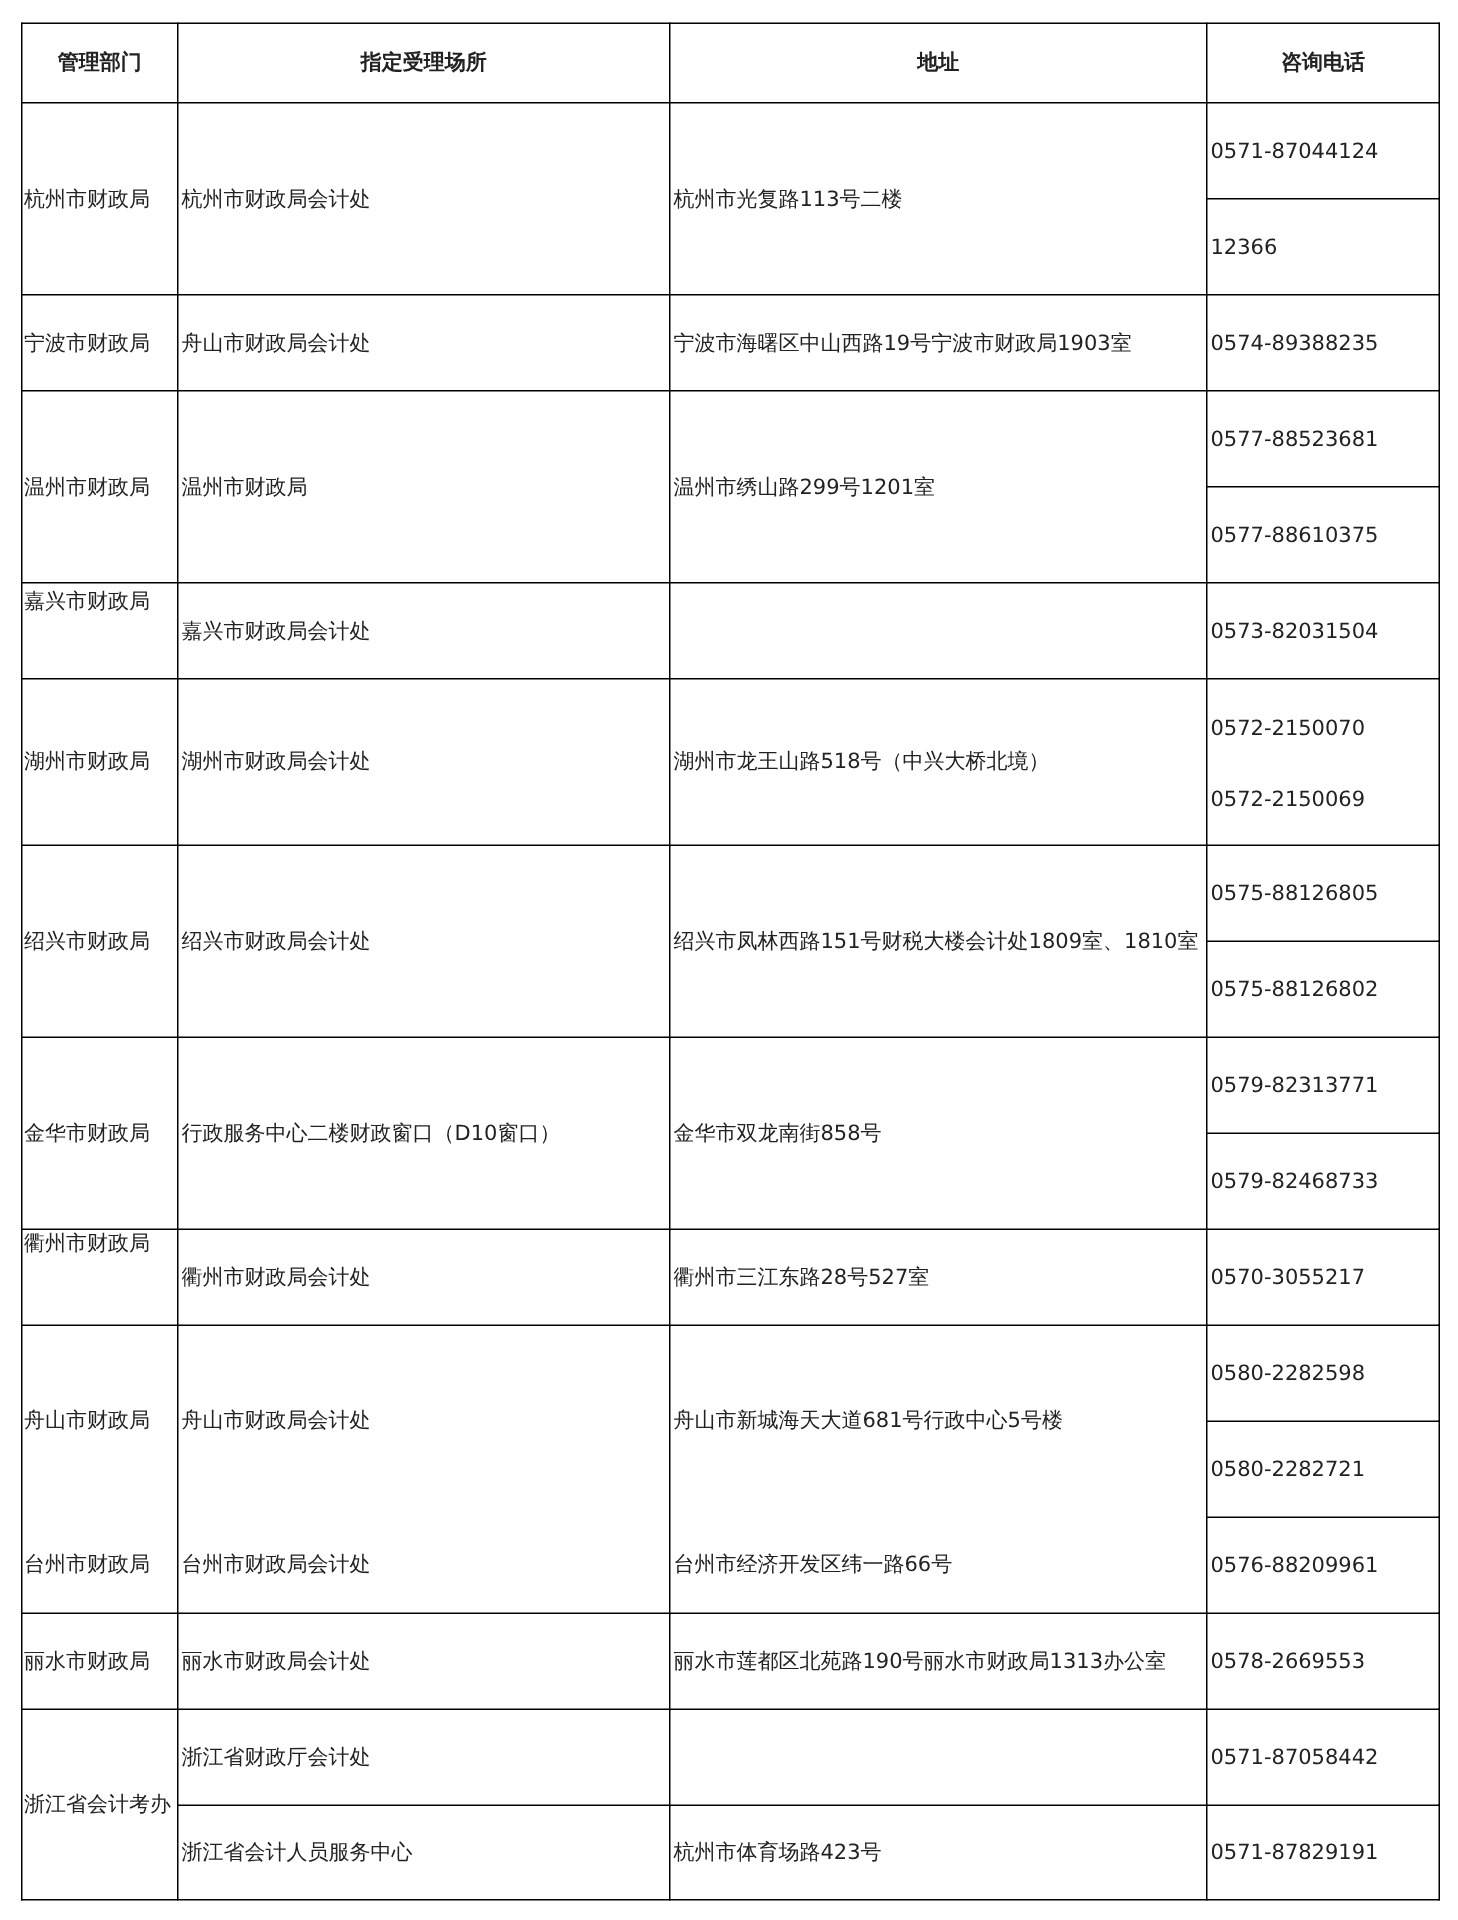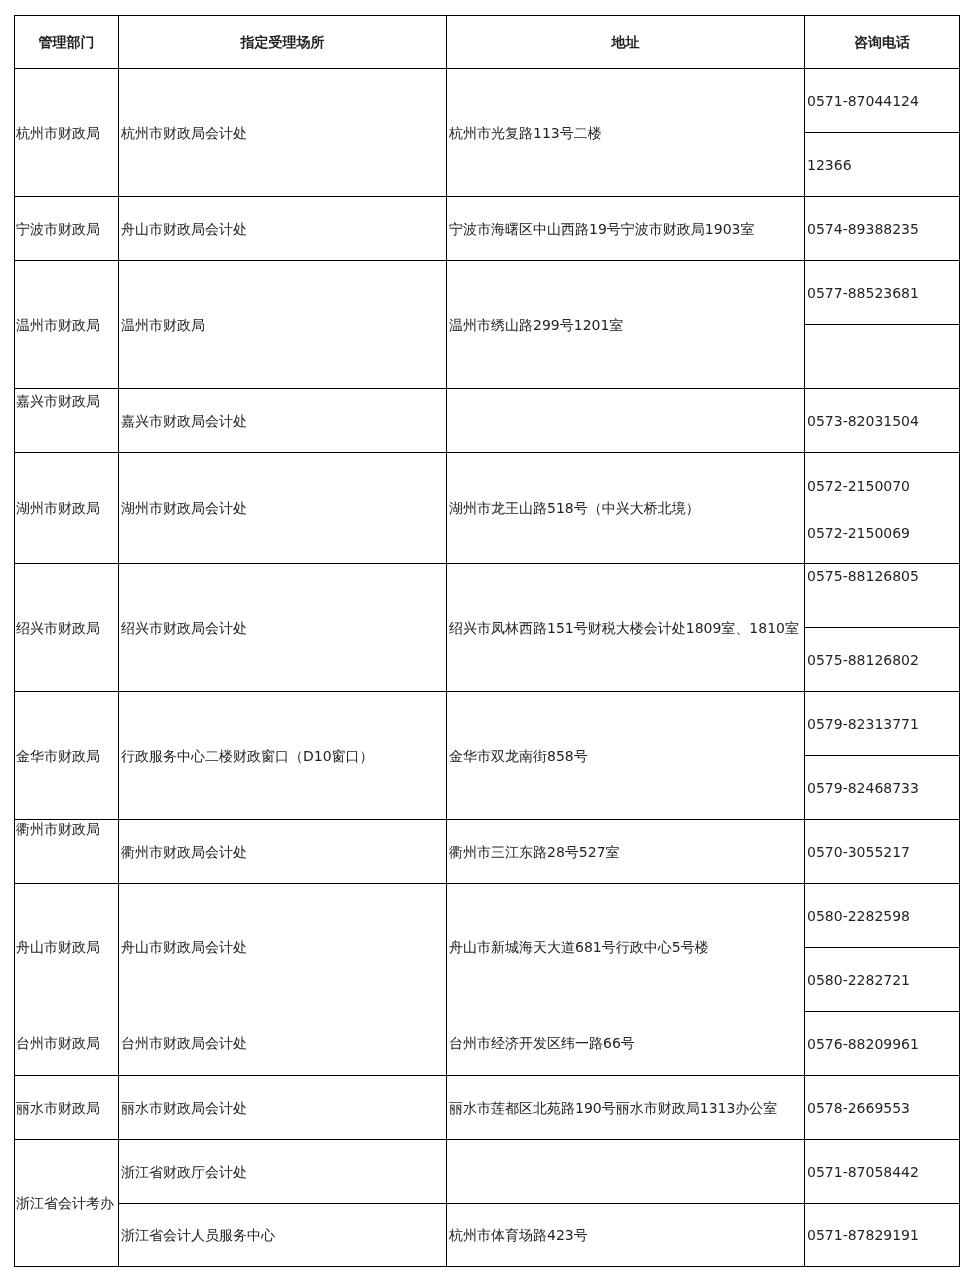--- a/index.html
+++ b/index.html
@@ -57,35 +57,36 @@
 
   <div class="cell txt" style="left:0;top:182px;width:104px;height:63px">宁波市财政局</div>
   <div class="cell txt" style="left:105px;top:182px;width:326px;height:63px">舟山市财政局会计处</div>
   <div class="cell txt" style="left:433px;top:182px;width:356px;height:63px">宁波市海曙区中山西路19号宁波市财政局1903室</div>
   <div class="cell txt" style="left:791px;top:182px;width:150px;height:63px">0574-89388235</div>
 
   <div class="cell txt" style="left:0;top:246px;width:104px;height:127px">温州市财政局</div>
   <div class="cell txt" style="left:105px;top:246px;width:326px;height:127px">温州市财政局</div>
   <div class="cell txt" style="left:433px;top:246px;width:356px;height:127px">温州市绣山路299号1201室</div>
   <div class="cell txt" style="left:791px;top:246px;width:150px;height:63px">0577-88523681</div>
+  <div class="cell txt" style="left:791px;top:310px;width:150px;height:63px">0577-88610375</div>
 
   <div class="cell txt" style="left:0;top:354px;width:104px;height:63px">嘉兴市财政局</div>
   <div class="cell txt" style="left:105px;top:374px;width:326px;height:63px">嘉兴市财政局会计处</div>
   <div class="cell txt" style="left:791px;top:374px;width:150px;height:63px">0573-82031504</div>
 
   <div class="cell txt" style="left:0;top:438px;width:104px;height:110px">湖州市财政局</div>
   <div class="cell txt" style="left:105px;top:438px;width:326px;height:110px">湖州市财政局会计处</div>
   <div class="cell txt" style="left:433px;top:438px;width:356px;height:110px">湖州市龙王山路518号（中兴大桥北境）</div>
   <div class="cell txt" style="left:791px;top:455px;width:150px;height:32px">0572-2150070</div>
   <div class="cell txt" style="left:791px;top:502px;width:150px;height:32px">0572-2150069</div>
 
   <div class="cell txt" style="left:0;top:549px;width:104px;height:127px">绍兴市财政局</div>
   <div class="cell txt" style="left:105px;top:549px;width:326px;height:127px">绍兴市财政局会计处</div>
   <div class="cell txt" style="left:433px;top:549px;width:356px;height:127px;line-height:48px">绍兴市凤林西路151号财税大楼会计处1809室、1810室</div>
-  <div class="cell txt" style="left:791px;top:529px;width:150px;height:63px">0575-88126805</div>
+  <div class="cell txt" style="left:791px;top:549px;width:150px;height:63px">0575-88126805</div>
   <div class="cell txt" style="left:791px;top:613px;width:150px;height:63px">0575-88126802</div>
 
   <div class="cell txt" style="left:0;top:677px;width:104px;height:127px">金华市财政局</div>
   <div class="cell txt" style="left:105px;top:677px;width:326px;height:127px">行政服务中心二楼财政窗口（D10窗口）</div>
   <div class="cell txt" style="left:433px;top:677px;width:356px;height:127px">金华市双龙南街858号</div>
   <div class="cell txt" style="left:791px;top:677px;width:150px;height:63px">0579-82313771</div>
   <div class="cell txt" style="left:791px;top:741px;width:150px;height:63px">0579-82468733</div>
 
   <div class="cell txt" style="left:0;top:782px;width:104px;height:63px">衢州市财政局</div>
   <div class="cell txt" style="left:105px;top:805px;width:326px;height:63px">衢州市财政局会计处</div>

